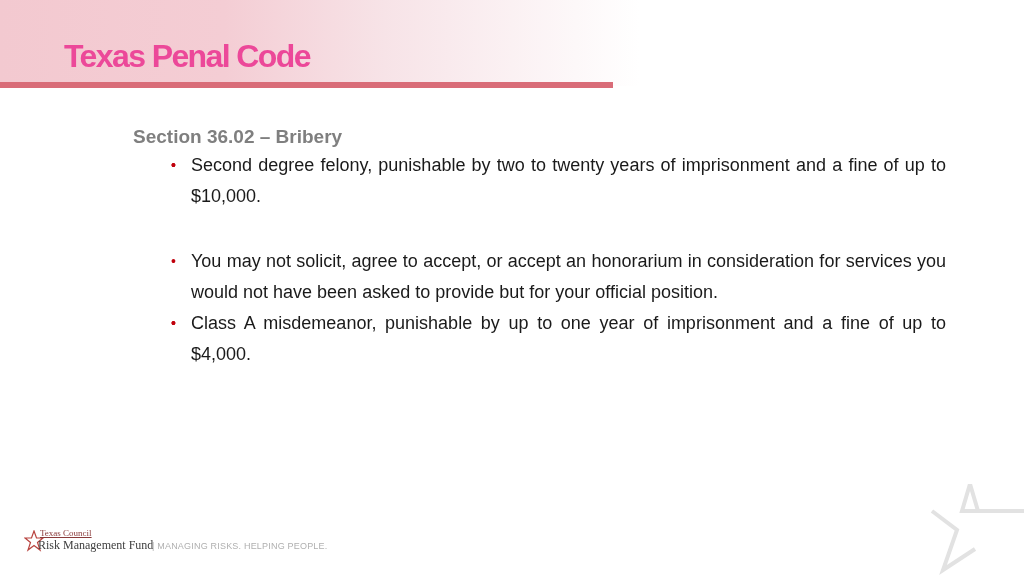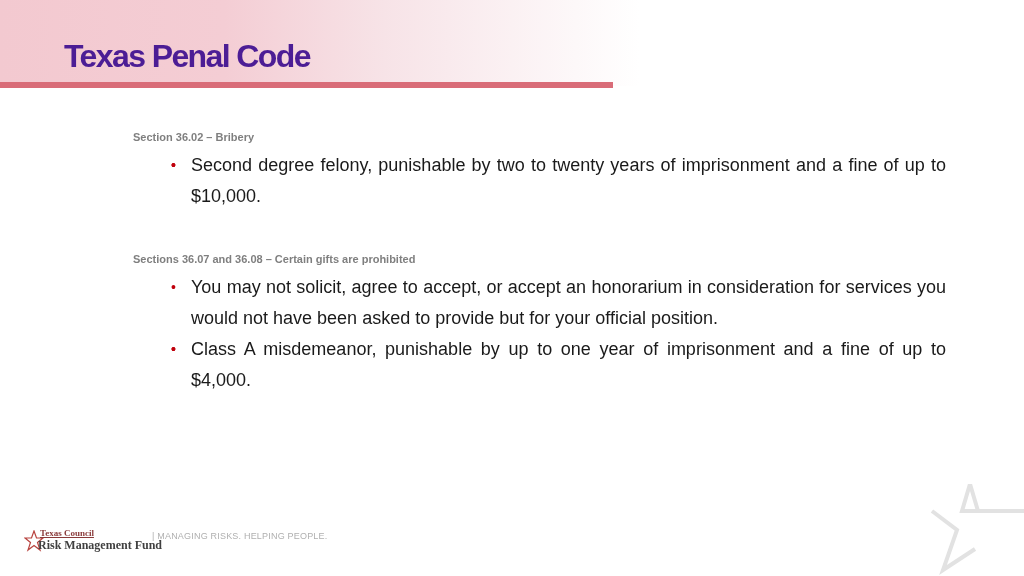--- a/index.html
+++ b/index.html
@@ -1,49 +1,48 @@
 <!DOCTYPE html>
 <html><head>
 <meta charset="utf-8">
 <style>
   html, body { margin:0; padding:0; }
   body { width:1024px; height:576px; position:relative; overflow:hidden; background:#ffffff; font-family:"Liberation Sans", sans-serif; }
   .header-band { position:absolute; left:0; top:0; width:640px; height:86px;
     background: linear-gradient(90deg, #f3c9d0 0%, #f4cdd4 35%, #f7e3e7 60%, #ffffff 100%); }
-  .title { position:absolute; left:64px; top:38px; font-size:32px; font-weight:bold; color:#4c1d95; letter-spacing:-1.6px; margin:0;text-align:right; }
+  .title { position:absolute; left:64px; top:38px; font-size:32px; font-weight:bold; color:#ec4899; letter-spacing:-1.6px; margin:0;text-align:right; }
   .rule { position:absolute; left:0; top:82px; width:613px; height:6px; background:#d96c78; }
   .content { position:absolute; left:133px; top:124px; width:813px; font-size:18px; color:#1a1a1a; }
-  .section-head { font-weight:bold; color:#7f7f7f; font-size:11px; line-height:26px; margin:0; }
+  .section-head { font-weight:bold; color:#7f7f7f; font-size:19px; line-height:26px; margin:0; }
   ul { list-style:none; margin:0; padding:0 0 0 58px; }
   li { position:relative; line-height:30.7px; text-align:justify; }
   li .bullet { position:absolute; left:-20px; top:0; color:#c0000c; font-size:14px; }
   .gap { height:35px; }
   .footer { position:absolute; left:24px; top:528px; display:flex; align-items:flex-end; }
-  .logo { position:relative; width:130px; height:30px;font-weight:bold; }
+  .logo { position:relative; width:130px; height:30px; }
   .logo .star { position:absolute; left:0; top:2px; }
   .logo .l1 { position:absolute; left:16px; top:0; font-family:"Liberation Serif", serif; font-size:9px; color:#8a3a3a; text-decoration:underline; }
   .logo .l2 { position:absolute; left:14px; top:10px; font-family:"Liberation Serif", serif; font-size:12px; color:#404040; white-space:nowrap; }
-  .tagline { font-size:9px; color:#b0b0b0; margin-left:-2px; margin-bottom:17px; white-space:nowrap; letter-spacing:0.2px; }
+  .tagline { font-size:9px; color:#b0b0b0; margin-left:-2px; margin-bottom:7px; white-space:nowrap; letter-spacing:0.2px; }
   .deco-star { position:absolute; left:925px; top:484px; }
 </style>
 </head>
 <body>
 
 <div class="header-band"></div>
 <h1 class="title">Texas Penal Code</h1>
 <div class="rule"></div>
 
 <div class="content">
   <p class="section-head">Section 36.02 – Bribery</p>
   <ul>
     <li><span class="bullet">•</span></li>
     <li><span class="bullet">•</span><span>Second degree felony, punishable by two to twenty years of imprisonment and a fine of up to $10,000.</span></li>
   </ul>
   <div class="gap"></div>
-  <p class="section-head">Sections 36.07 and 36.08 – Certain gifts are prohibited</p>
   <ul>
     <li><span class="bullet">•</span><span>You may not solicit, agree to accept, or accept an honorarium in consideration for services you would not have been asked to provide but for your official position.</span></li>
     <li><span class="bullet">•</span></li>
     <li><span class="bullet">•</span><span>Class A misdemeanor, punishable by up to one year of imprisonment and a fine of up to $4,000.</span></li>
   </ul>
 </div>
 
 <div class="footer">
   <div class="logo">
     <svg class="star" width="20" height="22" viewBox="0 0 20 22">

